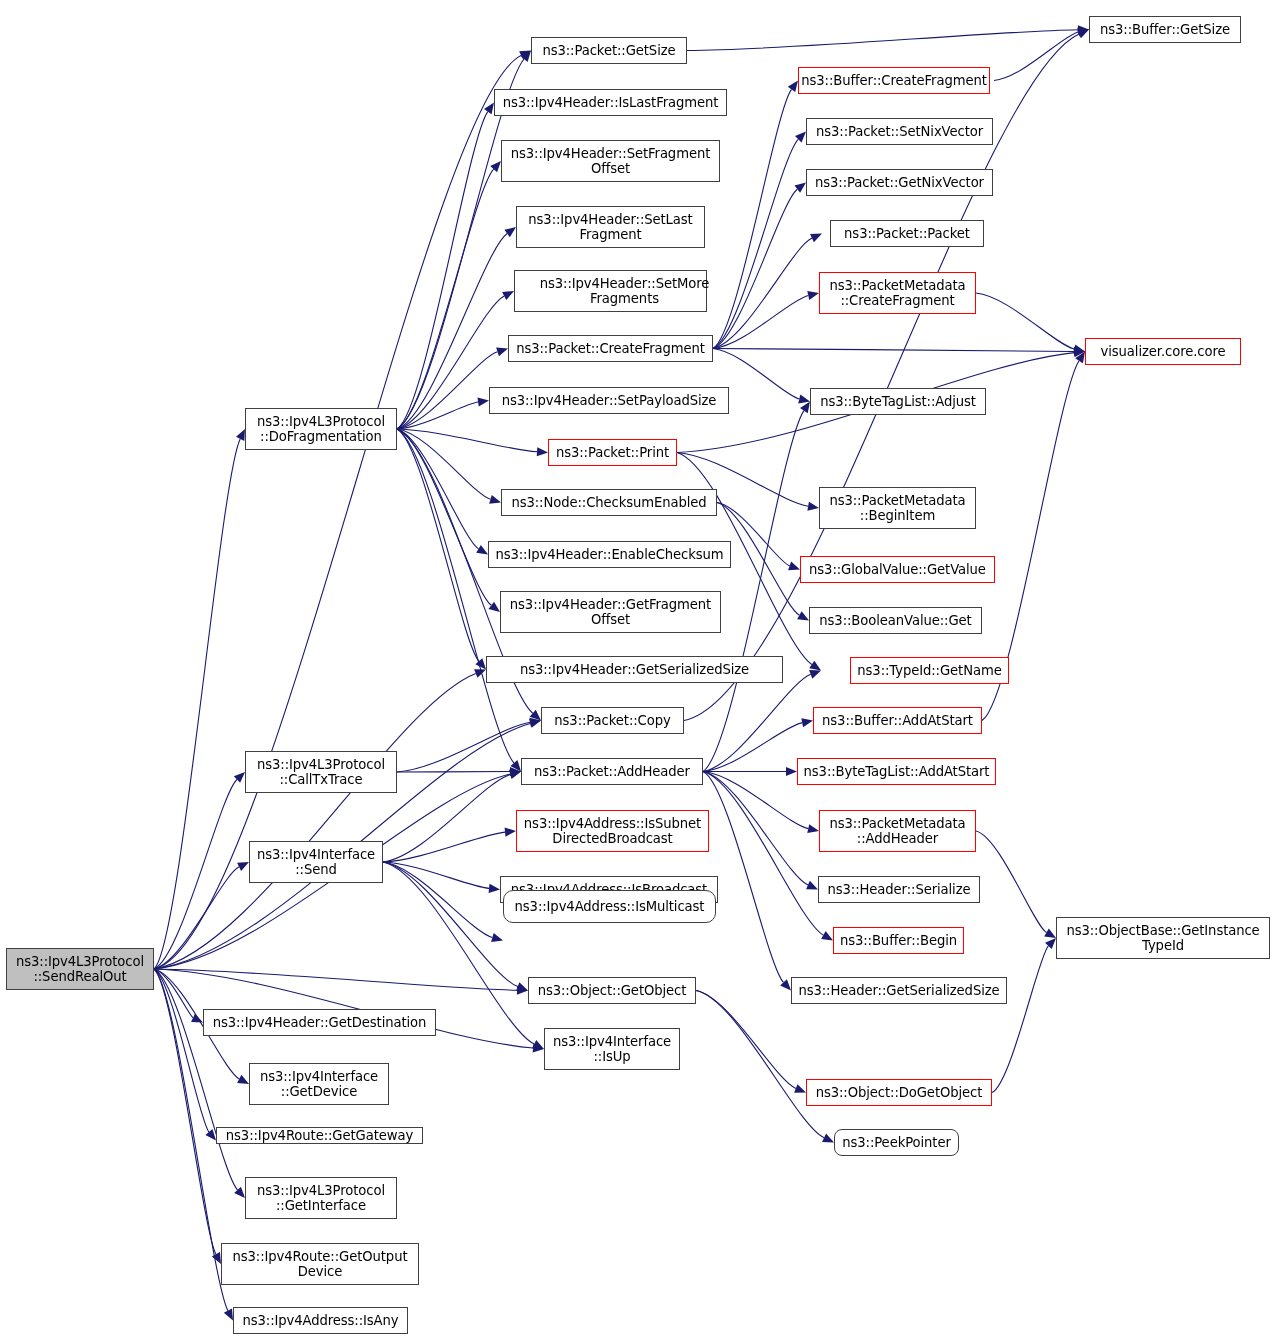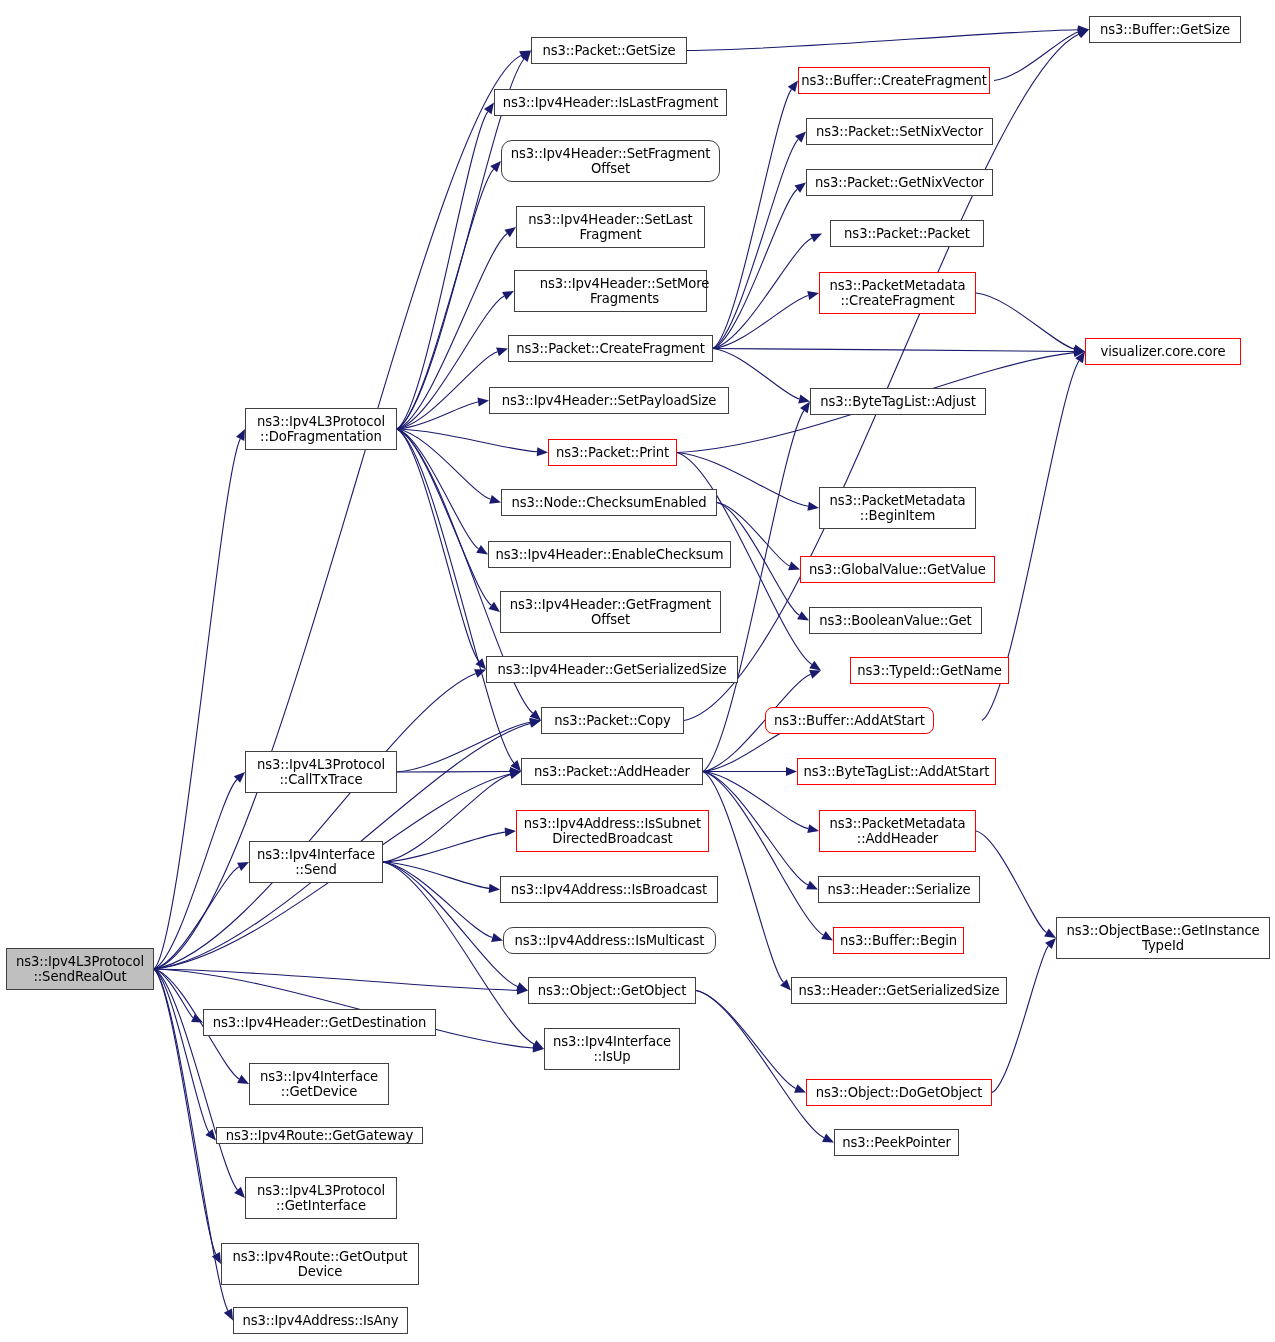--- a/index.html
+++ b/index.html
@@ -177,62 +177,62 @@
       <div class="node" style="left: 249px; top: 1063px; width: 140px; height: 42px;">ns3::Ipv4Interface
 ::GetDevice</div>
       <div class="node" style="left: 216px; top: 1127px; width: 207px; height: 17px;">ns3::Ipv4Route::GetGateway</div>
       <div class="node" style="left: 245px; top: 1177px; width: 152px; height: 42px;">ns3::Ipv4L3Protocol
 ::GetInterface</div>
       <div class="node" style="left: 221px; top: 1243px; width: 198px; height: 42px;">ns3::Ipv4Route::GetOutput
 Device</div>
       <div class="node" style="left: 233px; top: 1307px; width: 175px; height: 27px;">ns3::Ipv4Address::IsAny</div>
       <div class="node" style="left: 531px; top: 37px; width: 156px; height: 27px;">ns3::Packet::GetSize</div>
       <div class="node" style="left: 494px; top: 89px; width: 233px; height: 27px;">ns3::Ipv4Header::IsLastFragment</div>
-      <div class="node" style="left: 501px; top: 140px; width: 219px; height: 42px; border-radius: 11px;">ns3::Ipv4Header::SetFragment
+      <div class="node" style="left: 501px; top: 140px; width: 219px; height: 42px;">ns3::Ipv4Header::SetFragment
 Offset</div>
       <div class="node" style="left: 516px; top: 206px; width: 189px; height: 42px;">ns3::Ipv4Header::SetLast
 Fragment</div>
       <div class="node" style="left: 514px; top: 270px; width: 193px; height: 42px; padding-left: 28px;">ns3::Ipv4Header::SetMore
 Fragments</div>
       <div class="node" style="left: 508px; top: 335px; width: 205px; height: 27px;">ns3::Packet::CreateFragment</div>
       <div class="node" style="left: 489px; top: 387px; width: 240px; height: 27px;">ns3::Ipv4Header::SetPayloadSize</div>
       <div class="node red" style="left: 548px; top: 439px; width: 129px; height: 27px;">ns3::Packet::Print</div>
       <div class="node" style="left: 501px; top: 489px; width: 216px; height: 27px;">ns3::Node::ChecksumEnabled</div>
       <div class="node" style="left: 488px; top: 541px; width: 243px; height: 27px;">ns3::Ipv4Header::EnableChecksum</div>
       <div class="node" style="left: 500px; top: 591px; width: 221px; height: 42px;">ns3::Ipv4Header::GetFragment
 Offset</div>
-      <div class="node" style="left: 486px; top: 656px; width: 252px; height: 27px;">ns3::Ipv4Header::GetSerializedSize</div>
+      <div class="node" style="left: 486px; top: 656px; width: 297px; height: 27px;">ns3::Ipv4Header::GetSerializedSize</div>
       <div class="node" style="left: 541px; top: 707px; width: 143px; height: 27px;">ns3::Packet::Copy</div>
       <div class="node" style="left: 521px; top: 758px; width: 182px; height: 27px;">ns3::Packet::AddHeader</div>
       <div class="node red" style="left: 516px; top: 810px; width: 193px; height: 42px;">ns3::Ipv4Address::IsSubnet
 DirectedBroadcast</div>
       <div class="node" style="left: 500px; top: 876px; width: 218px; height: 27px;">ns3::Ipv4Address::IsBroadcast</div>
-      <div class="node" style="left: 503px; top: 927px; width: 213px; height: 27px; border-radius: 10px;">ns3::Ipv4Address::IsMulticast</div>
+      <div class="node" style="left: 503px; top: 890px; width: 213px; height: 33px; border-radius: 10px;">ns3::Ipv4Address::IsMulticast</div>
       <div class="node" style="left: 528px; top: 977px; width: 168px; height: 27px;">ns3::Object::GetObject</div>
       <div class="node" style="left: 544px; top: 1028px; width: 136px; height: 42px;">ns3::Ipv4Interface
 ::IsUp</div>
       <div class="node red" style="left: 798px; top: 67px; width: 192px; height: 27px;">ns3::Buffer::CreateFragment</div>
       <div class="node" style="left: 806px; top: 118px; width: 187px; height: 27px;">ns3::Packet::SetNixVector</div>
       <div class="node" style="left: 806px; top: 169px; width: 187px; height: 27px;">ns3::Packet::GetNixVector</div>
       <div class="node" style="left: 822px; top: 220px; width: 154px; height: 27px; margin-left: 8px;">ns3::Packet::Packet</div>
       <div class="node red" style="left: 819px; top: 272px; width: 157px; height: 42px;">ns3::PacketMetadata
 ::CreateFragment</div>
       <div class="node" style="left: 810px; top: 388px; width: 176px; height: 27px;">ns3::ByteTagList::Adjust</div>
       <div class="node" style="left: 819px; top: 487px; width: 157px; height: 42px;">ns3::PacketMetadata
 ::BeginItem</div>
       <div class="node red" style="left: 800px; top: 556px; width: 195px; height: 27px;">ns3::GlobalValue::GetValue</div>
       <div class="node" style="left: 809px; top: 607px; width: 173px; height: 27px;">ns3::BooleanValue::Get</div>
       <div class="node red" style="left: 821px; top: 657px; width: 159px; height: 27px; margin-left: 29px;">ns3::TypeId::GetName</div>
-      <div class="node red" style="left: 765px; top: 707px; width: 169px; height: 27px; border-radius: 8px;">ns3::Buffer::AddAtStart</div>
+      <div class="node red" style="left: 813px; top: 707px; width: 169px; height: 27px;">ns3::Buffer::AddAtStart</div>
       <div class="node red" style="left: 797px; top: 758px; width: 199px; height: 27px;">ns3::ByteTagList::AddAtStart</div>
       <div class="node red" style="left: 819px; top: 810px; width: 157px; height: 42px;">ns3::PacketMetadata
 ::AddHeader</div>
       <div class="node" style="left: 818px; top: 876px; width: 162px; height: 27px;">ns3::Header::Serialize</div>
       <div class="node red" style="left: 833px; top: 927px; width: 131px; height: 27px;">ns3::Buffer::Begin</div>
       <div class="node" style="left: 791px; top: 977px; width: 216px; height: 27px;">ns3::Header::GetSerializedSize</div>
       <div class="node red" style="left: 806px; top: 1079px; width: 186px; height: 27px;">ns3::Object::DoGetObject</div>
-      <div class="node" style="left: 834px; top: 1129px; width: 125px; height: 27px;">ns3::PeekPointer</div>
+      <div class="node" style="left: 834px; top: 1129px; width: 125px; height: 27px; border-radius: 8px;">ns3::PeekPointer</div>
       <div class="node" style="left: 1089px; top: 16px; width: 152px; height: 27px;">ns3::Buffer::GetSize</div>
       <div class="node red" style="left: 1085px; top: 338px; width: 156px; height: 27px;">visualizer.core.core</div>
       <div class="node" style="left: 1056px; top: 917px; width: 214px; height: 42px;">ns3::ObjectBase::GetInstance
 TypeId</div>
     </div>
 </div>
 
 </body></html>

